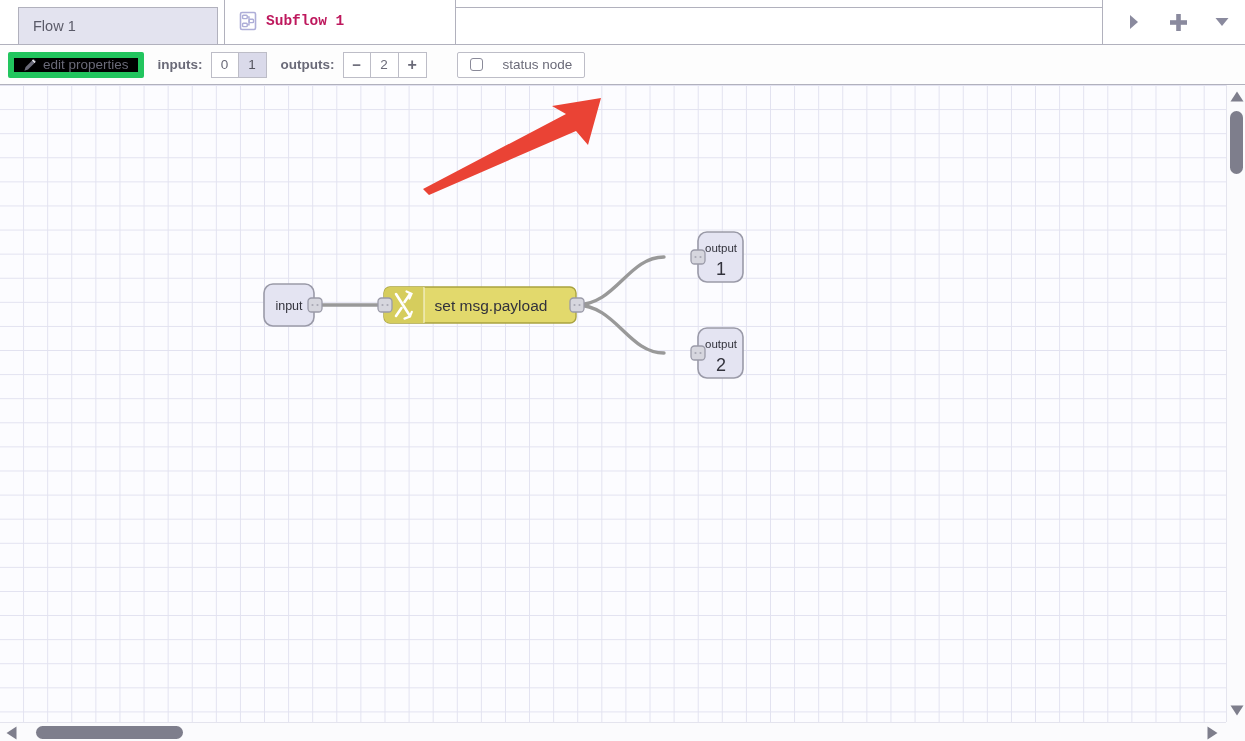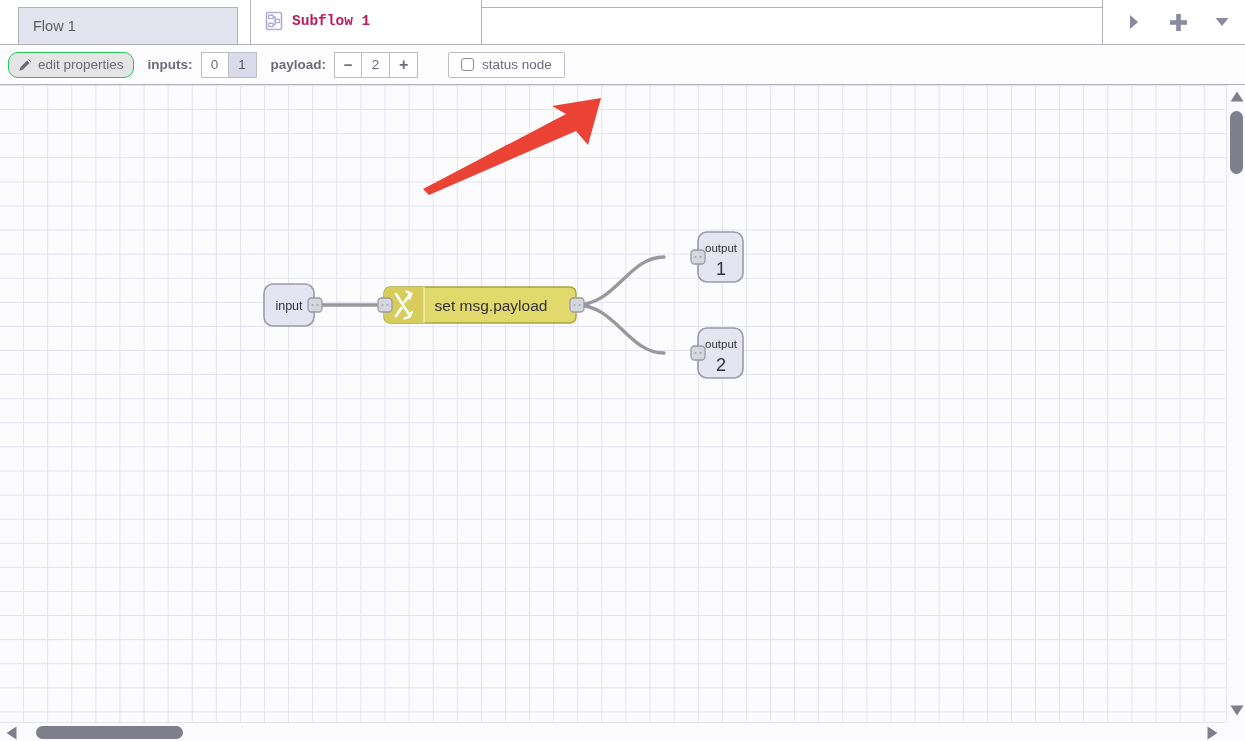--- a/index.html
+++ b/index.html
@@ -49,22 +49,22 @@
     border-bottom: none;
     font-size: 14.5px;
     color: #4c4c56;
     white-space: nowrap;
     cursor: pointer;
     user-select: none;
   }
   .tab.inactive {
     background: #e3e3ef;
     color: #5a5a68;
-    width: 220px;
-    margin-right: 12px;
+    width: 200px;
+    margin-right: 6px;
   }
   .tab.active {
     background: #ffffff;
     color: #be185d;
     font-weight: bold;
     height: 50px;
     margin-top: 1px;
     width: 232px;
     margin-bottom: -1px;
     z-index: 3;
@@ -109,31 +109,31 @@
     background: #fdfdfd;
     border-bottom: 1px solid #b1b1bd;
     display: flex;
     align-items: center;
     padding: 0 8px;
     gap: 0;
     position: relative;
   }
   .btn {
     height: 26px;
-    border: 1px solid #22c55e;
-    background: #e5e5e5;
+    border: 6px solid #22c55e;
+    background: #000000;
     color: #6a6a78;
     font-size: 13.5px;
     font-family: "Liberation Sans", sans-serif;
     display: inline-flex;
     align-items: center;
     gap: 6px;
     padding: 0 9px;
     cursor: pointer;
-    border-radius: 10px;
+    border-radius: 2px;
     white-space: nowrap;
     line-height: 1;
   }
   .tool-label {
     font-size: 13.5px;
     color: #6a6a78;
     margin: 0 8px 0 14px;
     white-space: nowrap;
     font-weight: bold;
   }
@@ -156,21 +156,21 @@
   }
   .seg > div:first-child { border-left-width: 1px; }
   .seg > div.selected { background: #dadaea; color: #55555f; }
   .seg > div.readonly { cursor: default; }
   .chk-btn {
     height: 26px;
     border: 1px solid #bdbdc7;
     background: #fff;
     display: inline-flex;
     align-items: center;
-    gap: 8px;
+    gap: 20px;
     padding: 0 12px;
     font-size: 13.5px;
     color: #6a6a78;
     cursor: pointer;
     border-radius: 2px;
     margin-left: 30px;
   }
   .chkbox {
     width: 13px; height: 13px;
     border: 1.6px solid #8a8a99;
@@ -305,21 +305,21 @@
       </svg>
       <span>edit properties</span>
     </button>
 
     <span class="tool-label">inputs:</span>
     <div class="seg">
       <div>0</div>
       <div class="selected">1</div>
     </div>
 
-    <span class="tool-label">payload:</span>
+    <span class="tool-label">outputs:</span>
     <div class="seg">
       <div style="font-size:15px;font-weight:bold;">−</div>
       <div class="readonly">2</div>
       <div style="font-size:16px;font-weight:bold;">+</div>
     </div>
 
     <div class="chk-btn">
       <span class="chkbox"></span>
       <span>status node</span>
     </div>

